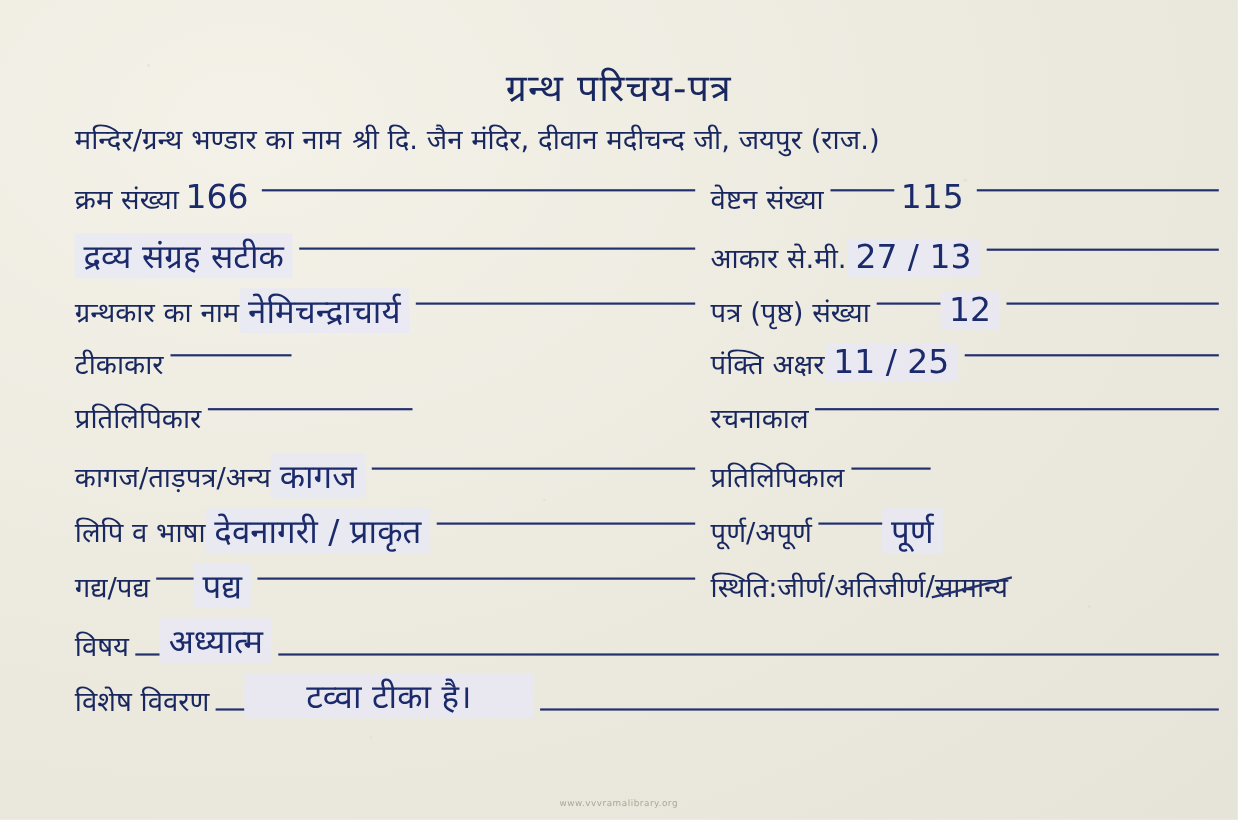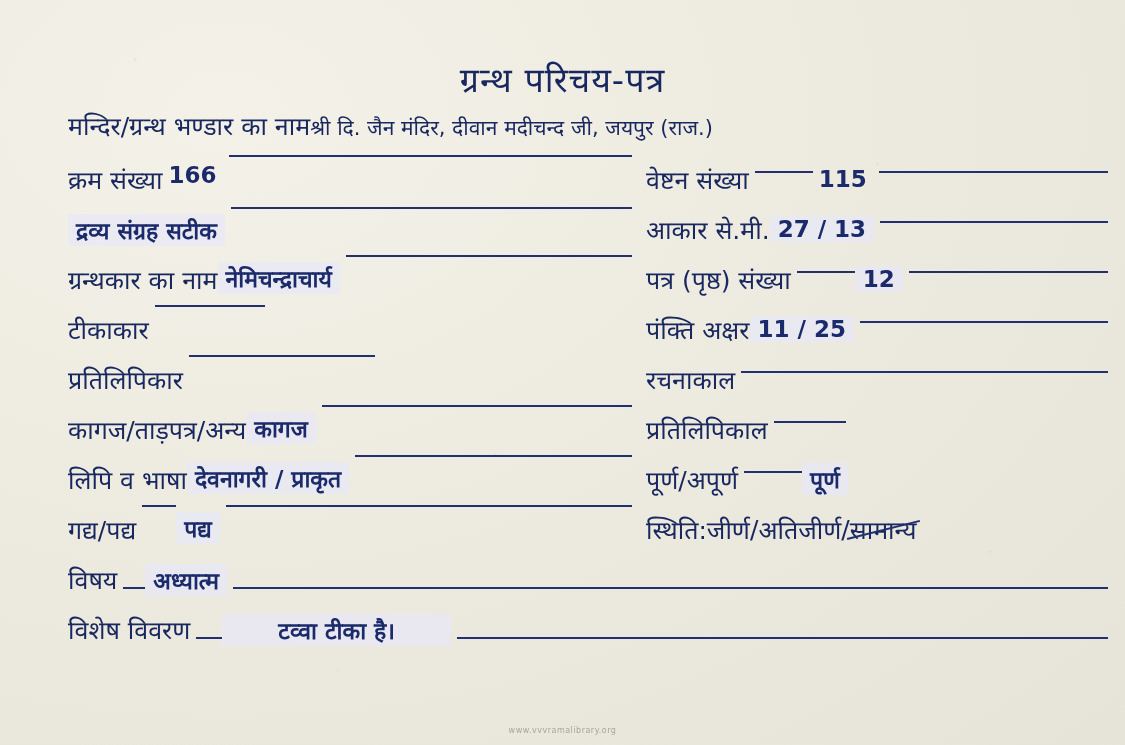--- a/index.html
+++ b/index.html
@@ -51,58 +51,58 @@
     font-family: "DejaVu Sans", sans-serif;
   }
   
   #header-row {
     position: absolute;
     top: 108px;
     left: 68px;
     width: 1040px;
     display: flex;
     align-items: baseline;
-    gap: 0;
+    gap: 10px;
     font-size: 27px;
     color: #18275f;
     white-space: nowrap;
   }
   #header-row .hdr-value {
-    font-size: 21px;
+    font-size: 25px;
   }
   
   .row {
     position: absolute;
     left: 68px;
     width: 1040px;
     height: 46px;
     display: flex;
     align-items: baseline;
   }
   .col-l {
     width: 578px;
     display: flex;
-    align-items: flex-start;
+    align-items: center;
     white-space: nowrap;
   }
   .col-r {
     width: 462px;
     display: flex;
     align-items: center;
     white-space: nowrap;
   }
   .label {
     font-size: 25px;
     color: #18275f;
     flex: none;
   }
   .value {
-    font-size: 23px;
+    font-size: 30px;
     color: #1b2a6b;
-    font-weight: bold;
+    font-weight: normal;
     flex: none;
     padding: 0 8px;
     background: rgba(232,232,248,.72);
     border-radius: 2px;
   }
   .value.plain {
     background: transparent;
     padding: 0 6px;
   }
   .rule {

